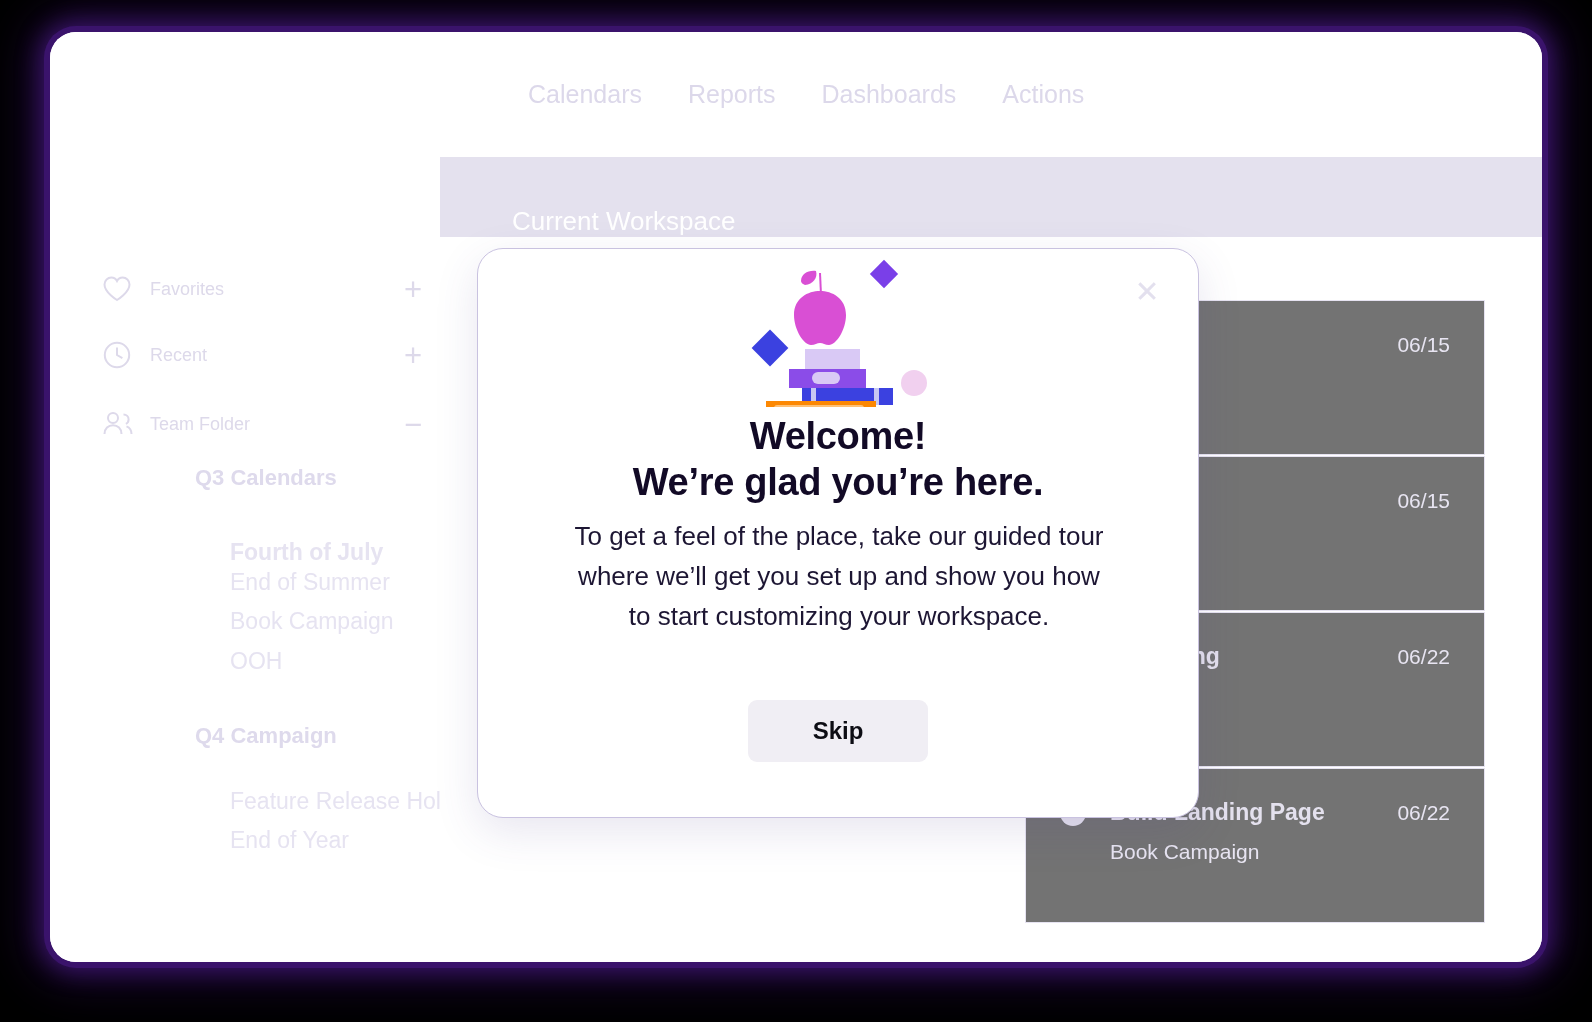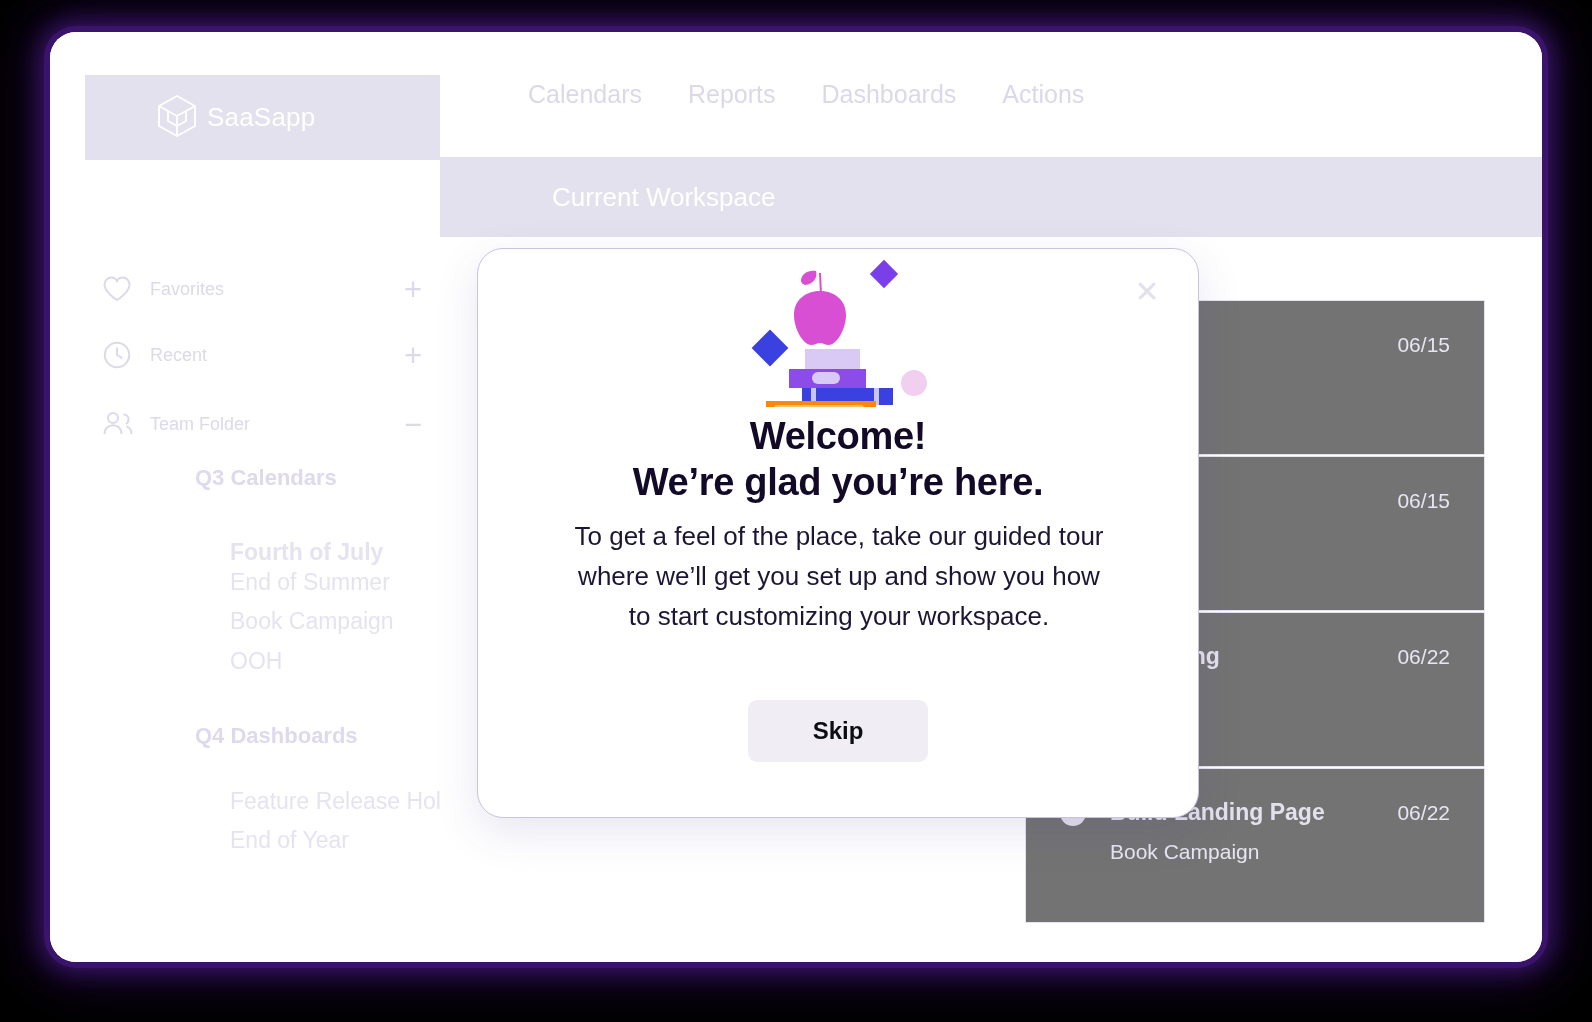--- a/index.html
+++ b/index.html
@@ -143,22 +143,22 @@
   }
 
   #workspace-bar {
     position: absolute;
     left: 0;
     top: 125px;
     width: 100%;
     height: 80px;
     background: #e4e1ee;
     display: flex;
-    align-items: center;
-    padding-left: 112px;
+    align-items: flex-end;
+    padding-left: 72px;
   }
   #workspace-bar .ws-label {
     font-size: 26px;
     color: #ffffff;
     white-space: nowrap;
   }
 
   
   #card-list {
     position: absolute;
@@ -309,32 +309,20 @@
 </style>
 </head>
 <body>
 
 <div id="screen">
 
   <div id="app-window">
 
     <div id="sidebar">
 
-      <div id="brand">
-        <span class="cube-icon">
-          <svg width="44" height="46" viewBox="0 0 44 46" fill="none" stroke="#ffffff" stroke-width="1.8">
-            <path d="M22 3 L40 13 L40 33 L22 43 L4 33 L4 13 Z"></path>
-            <path d="M4 13 L22 23 L40 13"></path>
-            <path d="M22 23 L22 43"></path>
-            <path d="M13 18 L13 28 L22 33"></path>
-            <path d="M31 18 L31 28 L22 33"></path>
-          </svg>
-        </span>
-        <span class="brand-name">SaaSapp</span>
-      </div>
 
       <div class="nav-group" id="nav-favorites">
         <span class="ng-icon">
           <svg width="30" height="28" viewBox="0 0 30 28" fill="none" stroke="#ddd9ea" stroke-width="2">
             <path d="M15 25 C15 25 2.5 17.5 2.5 9.5 C2.5 5.3 5.8 2.5 9.3 2.5 C11.8 2.5 14 4 15 6 C16 4 18.2 2.5 20.7 2.5 C24.2 2.5 27.5 5.3 27.5 9.5 C27.5 17.5 15 25 15 25 Z"></path>
           </svg>
         </span>
         <span class="ng-label">Favorites</span>
         <span class="ng-toggle">+</span>
       </div>
@@ -362,21 +350,21 @@
         <span class="ng-label">Team Folder</span>
         <span class="ng-toggle">−</span>
       </div>
 
       <div class="folder-title" id="folder-q3">Q3 Calendars</div>
       <div class="folder-item" id="item-0">Fourth of July</div>
       <div class="folder-item" id="item-1">End of Summer</div>
       <div class="folder-item" id="item-2">Book Campaign</div>
       <div class="folder-item" id="item-3">OOH</div>
 
-      <div class="folder-title" id="folder-q4">Q4 Dashboards</div>
+      <div class="folder-title" id="folder-q4">Q4 Campaign</div>
       <div class="folder-item" id="item-4">Feature Release Holiday</div>
       <div class="folder-item" id="item-5">End of Year</div>
     </div>
 
     <div id="main">
 
       <div id="topnav">
         <span class="topnav-item">Calendars</span>
         <span class="topnav-item">Reports</span>
         <span class="topnav-item">Dashboards</span>

